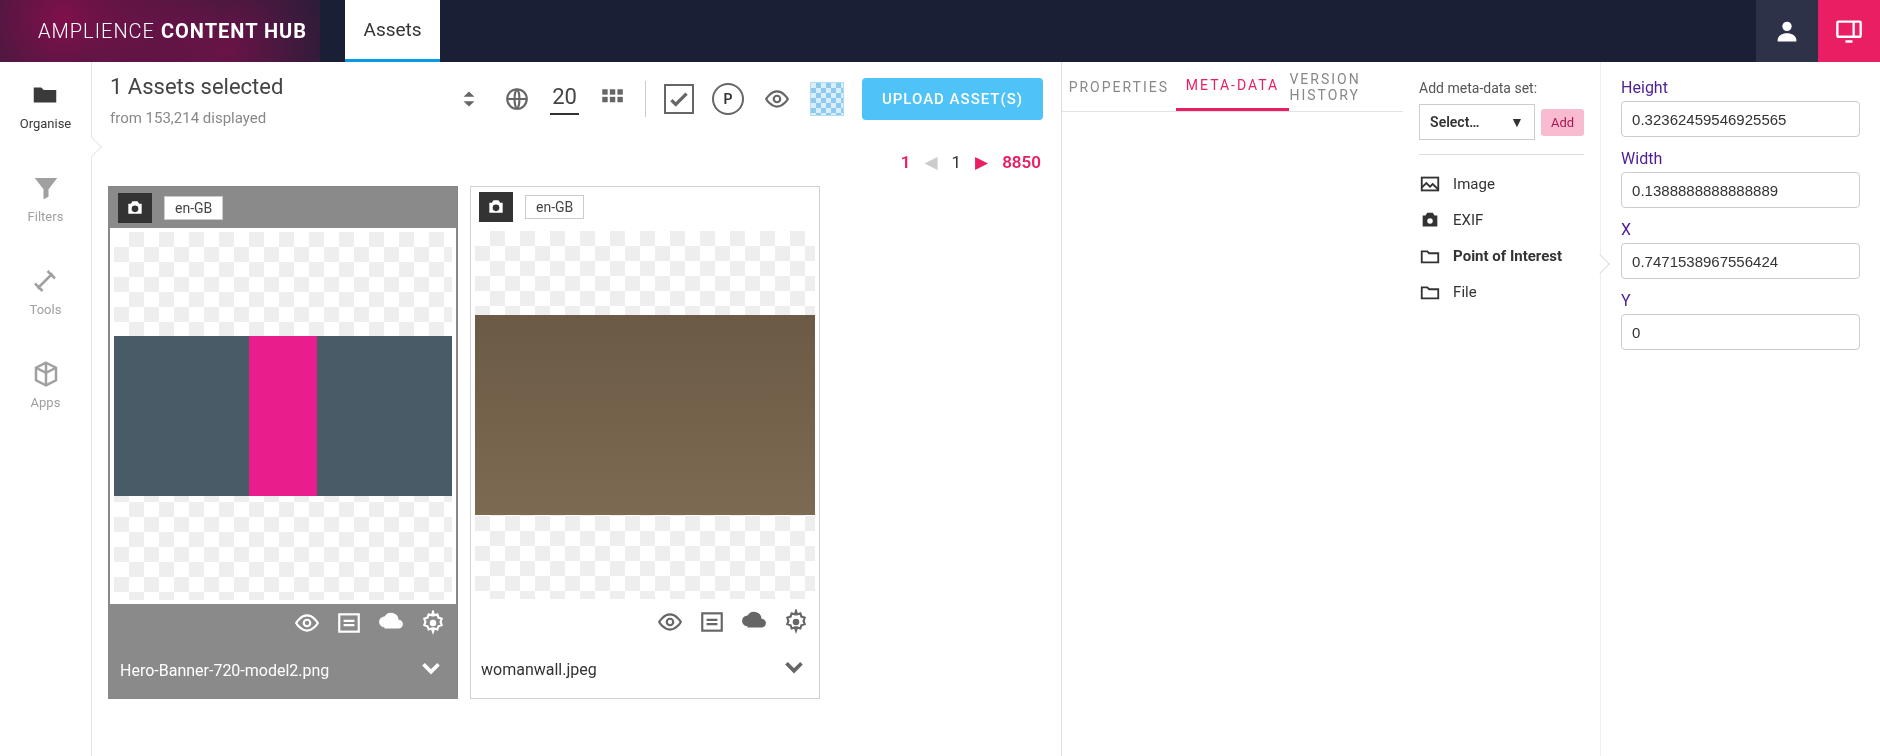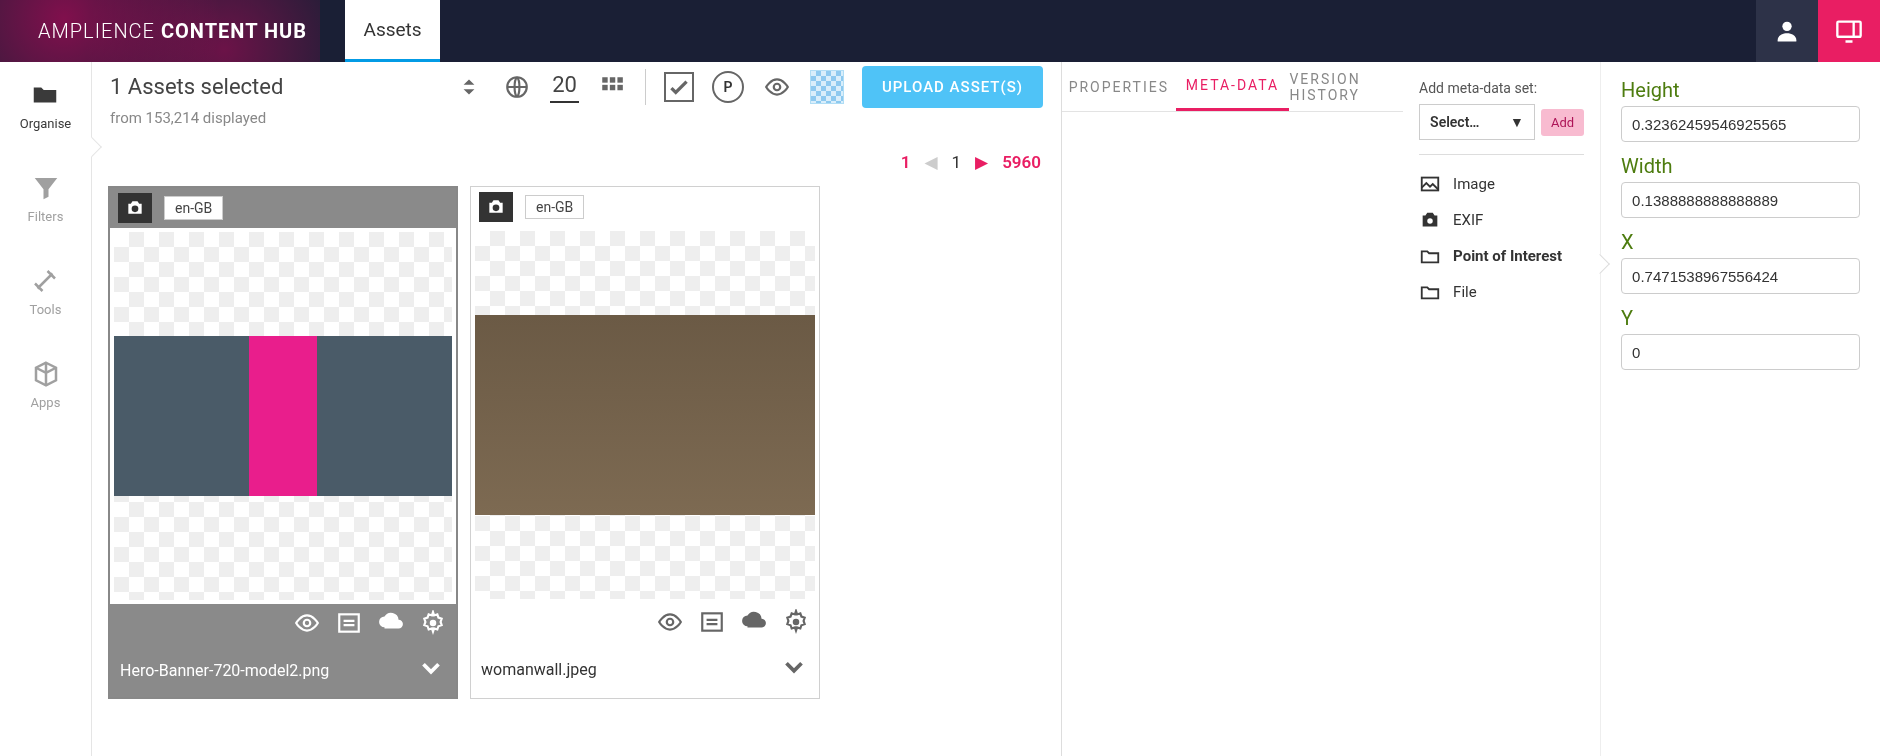--- a/index.html
+++ b/index.html
@@ -31,21 +31,21 @@
 .rail-item span { font-size:13px; }
 .rail-notch { position:absolute; left:92px; top:78px; transform:translateX(-50%) rotate(45deg); width:14px; height:14px; background:#fff; border-right:1px solid #e5e5e5; border-top:1px solid #e5e5e5;}
 
 
 .main { position:absolute; left:92px; top:62px; right:0; bottom:0; display:flex; }
 .assets-pane { width:970px; border-right:1px solid #ddd; display:flex; flex-direction:column; position:relative;}
 .toolbar { height:90px; padding:0 18px; display:flex; align-items:flex-start; justify-content:space-between;}
 .tb-left { display:flex; flex-direction:column; gap:10px; padding-top:12px;}
 .selcount { font-size:22px; color:#444; font-weight:400;}
 .fromtxt { font-size:15px; color:#888;}
-.tb-right { display:flex; align-items:center; gap:18px; padding-top:4px;}
+.tb-right { display:flex; align-items:center; gap:18px; padding-top:16px;}
 .tb-icon { width:30px; height:30px; display:flex; align-items:center; justify-content:center; color:#666; cursor:pointer;}
 .tb-icon svg { width:26px; height:26px;}
 .pagesize { font-size:22px; color:#444; border-bottom:2px solid #333; padding:0 2px 4px 2px;}
 .divider-v { width:1px; height:36px; background:#ccc; }
 .sqbtn { width:30px; height:30px; border:2px solid #666; display:flex; align-items:center; justify-content:center;}
 .circbtn { width:32px; height:32px; border:2px solid #666; border-radius:50%; display:flex; align-items:center; justify-content:center; font-weight:600;}
 .checker { width:34px; height:34px; background-image:linear-gradient(45deg,#8ec9ef 25%,transparent 25%),linear-gradient(-45deg,#8ec9ef 25%,transparent 25%),linear-gradient(45deg,transparent 75%,#8ec9ef 75%),linear-gradient(-45deg,transparent 75%,#8ec9ef 75%); background-size:10px 10px; background-position:0 0,0 5px,5px -5px,-5px 0; background-color:#d9eefb; border:1px solid #b0ddf5;}
 .upload-btn { background:#4fc3f7; color:#fff; padding:12px 20px; border-radius:4px; font-size:15px; letter-spacing:1px; font-weight:500;}
 
 .pager-row { display:flex; justify-content:flex-end; padding:0 20px 8px 20px; gap:14px; align-items:center; font-size:17px;}
@@ -85,21 +85,21 @@
 .meta-item { display:flex; align-items:center; gap:12px; color:#333; font-size:15px;}
 .meta-item.bold { font-weight:700;}
 .meta-item svg{width:22px;height:22px;}
 .meta-nav-notch { position:absolute; right:-7px; top:195px; width:14px;height:14px; background:#fff; border-top:1px solid #ddd; border-right:1px solid #ddd; transform:rotate(45deg);}
 
 .inspector-main { flex:1; display:flex; flex-direction:column;}
 .insp-tabs { display:flex; height:50px; border-bottom:1px solid #e3e3e3;}
 .insp-tab { flex:1; display:flex; align-items:center; justify-content:center; font-size:14px; letter-spacing:2px; color:#888; cursor:pointer;}
 .insp-tab.active { color:#e91e63; border-bottom:3px solid #e91e63;}
 .fields { padding:16px 20px; display:flex; flex-direction:column; gap:12px;}
-.field label { font-size:20px; color:#4d7c0f; display:block; margin-bottom:4px;}
+.field label { font-size:16px; color:#4c1d95; display:block; margin-bottom:4px;}
 .field input { width:100%; height:36px; border:1px solid #ccc; border-radius:4px; padding:0 10px; font-size:15px; color:#333; background:#fff;}
 </style>
 </head>
 <body>
 
 <div class="header">
   <div class="brand">
     <span class="light">AMPLIENCE</span>
     <span class="bold">CONTENT HUB</span>
   </div>
@@ -196,21 +196,21 @@
         <div class="checker"></div>
         <div class="upload-btn">UPLOAD ASSET(S)</div>
       </div>
     </div>
 
     <div class="pager-row">
       <span class="cur">1</span>
       <span class="arrow">◀</span>
       <span>1</span>
       <span class="arrow active">▶</span>
-      <span class="total">5960</span>
+      <span class="total">8850</span>
     </div>
 
     <div class="cards">
 
       <div class="card selected">
         <div class="card-head">
           <div class="cam">
               <svg viewBox="0 0 24 24" fill="#fff">
                 <path d="M4 7h3l2-3h6l2 3h3v12H4z"></path>
                 <circle cx="12" cy="13" r="4" fill="#333"></circle>

